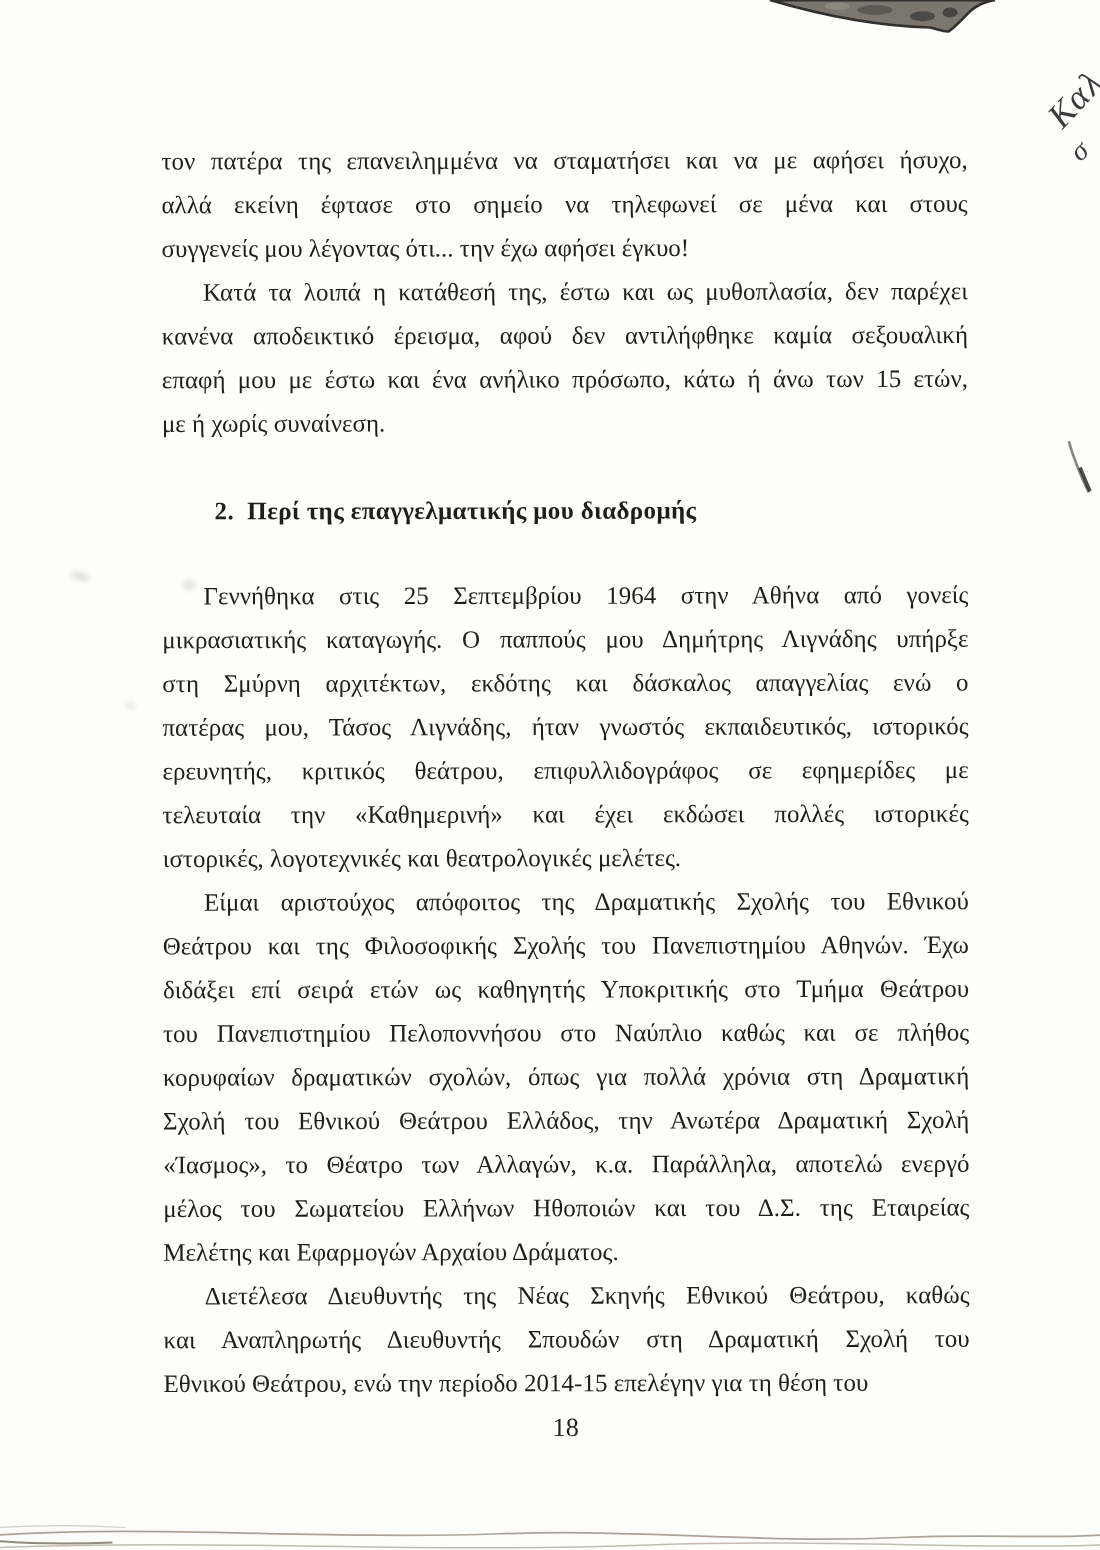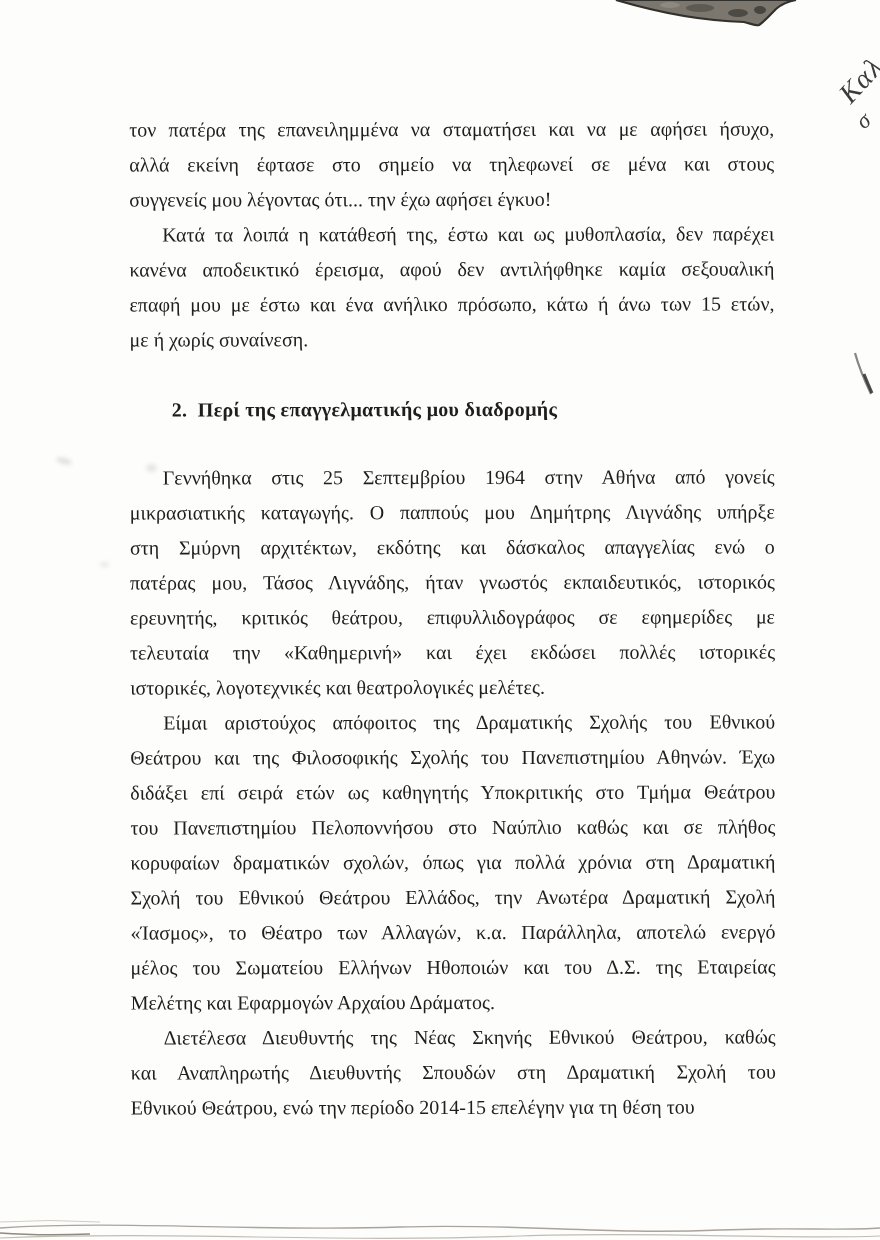--- a/index.html
+++ b/index.html
@@ -158,14 +158,15 @@
         <div class="line">μέλος του Σωματείου Ελλήνων Ηθοποιών και του Δ.Σ. της Εταιρείας</div>
         <div class="line last">Μελέτης και Εφαρμογών Αρχαίου Δράματος.</div>
       </div>
       <div class="para body">
         <div class="line indent">Διετέλεσα Διευθυντής της Νέας Σκηνής Εθνικού Θεάτρου, καθώς</div>
         <div class="line">και Αναπληρωτής Διευθυντής Σπουδών στη Δραματική Σχολή του</div>
         <div class="line last">Εθνικού Θεάτρου, ενώ την περίοδο 2014-15 επελέγην για τη θέση του</div>
       </div>
     </div>
 
+  <div class="page-number">18</div>
 
 </div>
 
 </body></html>

